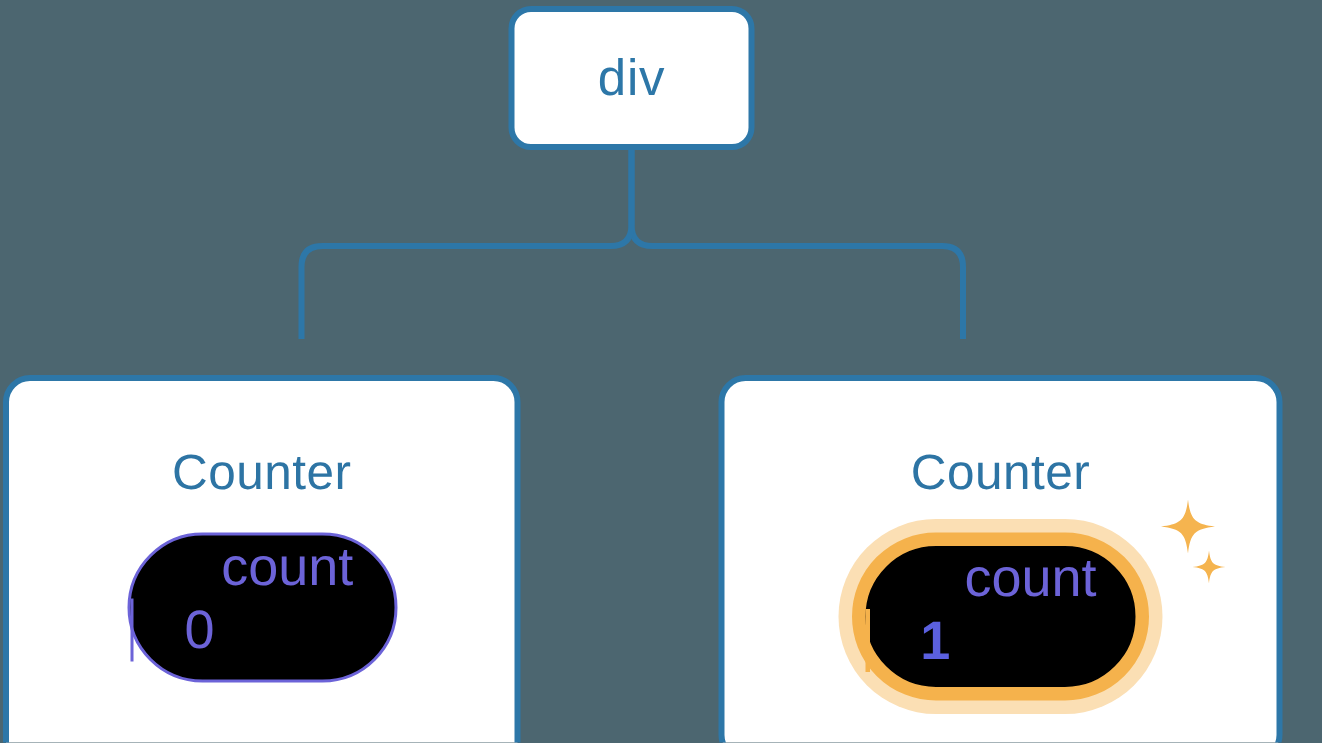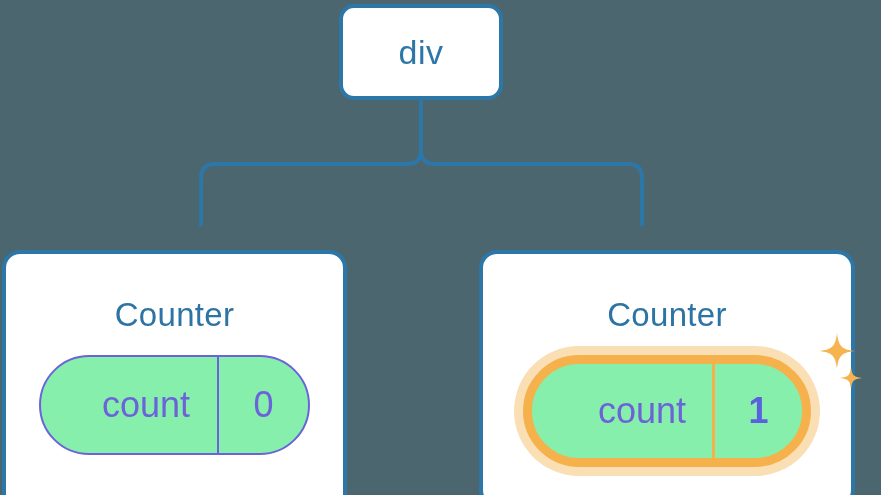--- a/index.html
+++ b/index.html
@@ -86,23 +86,24 @@
     display: flex;
     align-items: center;
     justify-content: center;
   }
   .pill {
     position: relative;
     display: flex;
     align-items: stretch;
     border: 2px solid #6c63d8;
     border-radius: 999px;
-    background: #86efac;
+    background: #000000;
     box-sizing: border-box;
     height: 100px;
+    flex-direction: column;
   }
   .pill-key, .pill-val {
     display: flex;
     align-items: center;
     justify-content: center;
     box-sizing: border-box;
   }
   .pill-key {
     width: 176px;
     font-size: 36px;

